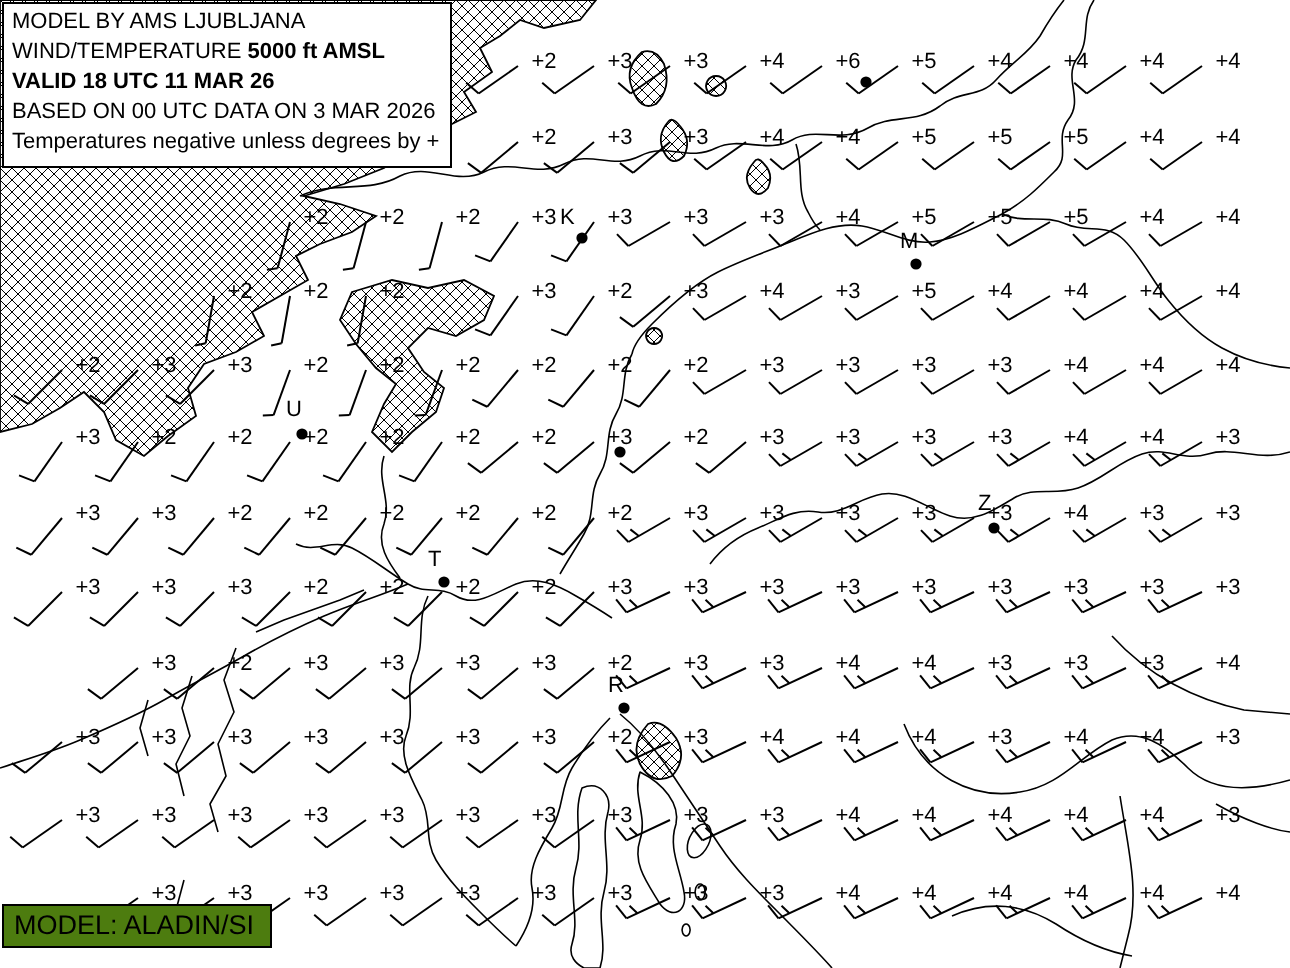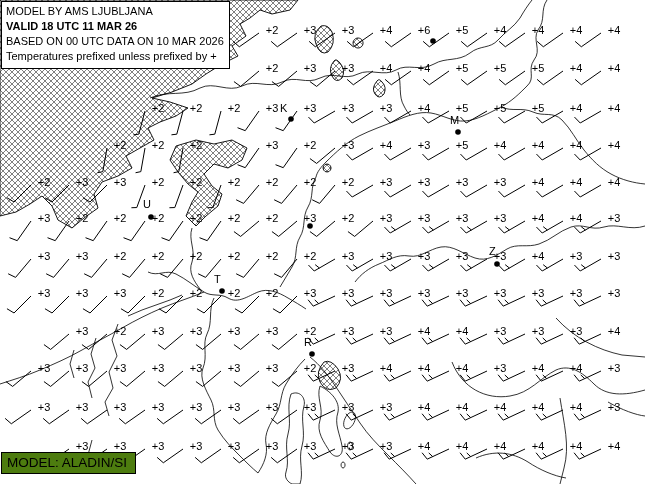--- a/index.html
+++ b/index.html
@@ -998,22 +998,23 @@
           <text x="489" y="255" font-size="11" font-family="Liberation Sans, sans-serif" fill="#000000">Z</text>
           <circle cx="497" cy="264" r="2.8" fill="#000000"></circle>
         </g>
         <circle cx="433" cy="41" r="2.8" fill="#000000"></circle>
         <circle cx="310" cy="226" r="2.8" fill="#000000"></circle>
       </svg>
     </div>
 
   <div class="header-box">
     <div>MODEL BY AMS LJUBLJANA</div>
+    <div><span>WIND/TEMPERATURE </span><span class="b">5000 ft AMSL</span></div>
     <div class="b">VALID 18 UTC 11 MAR 26</div>
-    <div>BASED ON 00 UTC DATA ON 10 MAR 2026</div>
-    <div>Temperatures prefixed unless prefixed by +</div>
+    <div>BASED ON 00 UTC DATA ON 3 MAR 2026</div>
+    <div>Temperatures negative unless degrees by +</div>
   </div>
 
   <div class="model-box">
     <span>MODEL: ALADIN/SI</span>
   </div>
 
 </div>
 
 </body></html>

